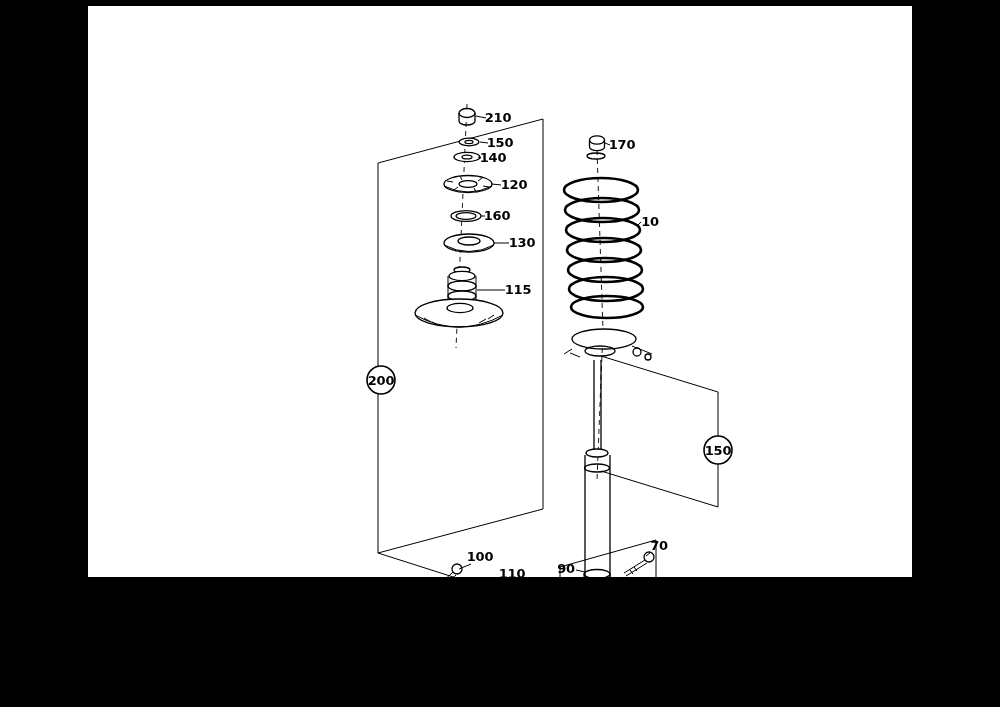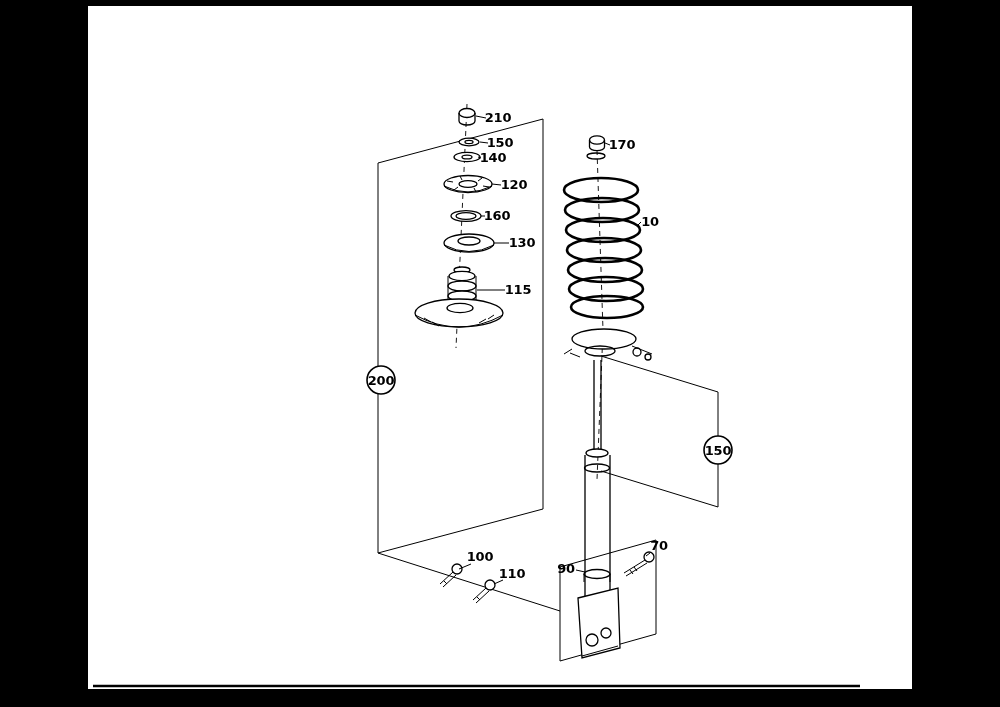--- a/index.html
+++ b/index.html
@@ -4,21 +4,21 @@
 <style>
   html, body {
     margin: 0;
     padding: 0;
     background: #000;
     font-family: "DejaVu Sans", sans-serif;
   }
   #stage {
     position: relative;
     width: 1000px;
-    height: 707px;
+    height: 577px;
     background: #000;
     overflow: hidden;
     border-radius: 28px;
   }
   svg { display: block; }
   .callout-text {
     font-family: "DejaVu Sans", sans-serif;
     font-size: 13px;
     font-weight: 700;
     fill: #000;

